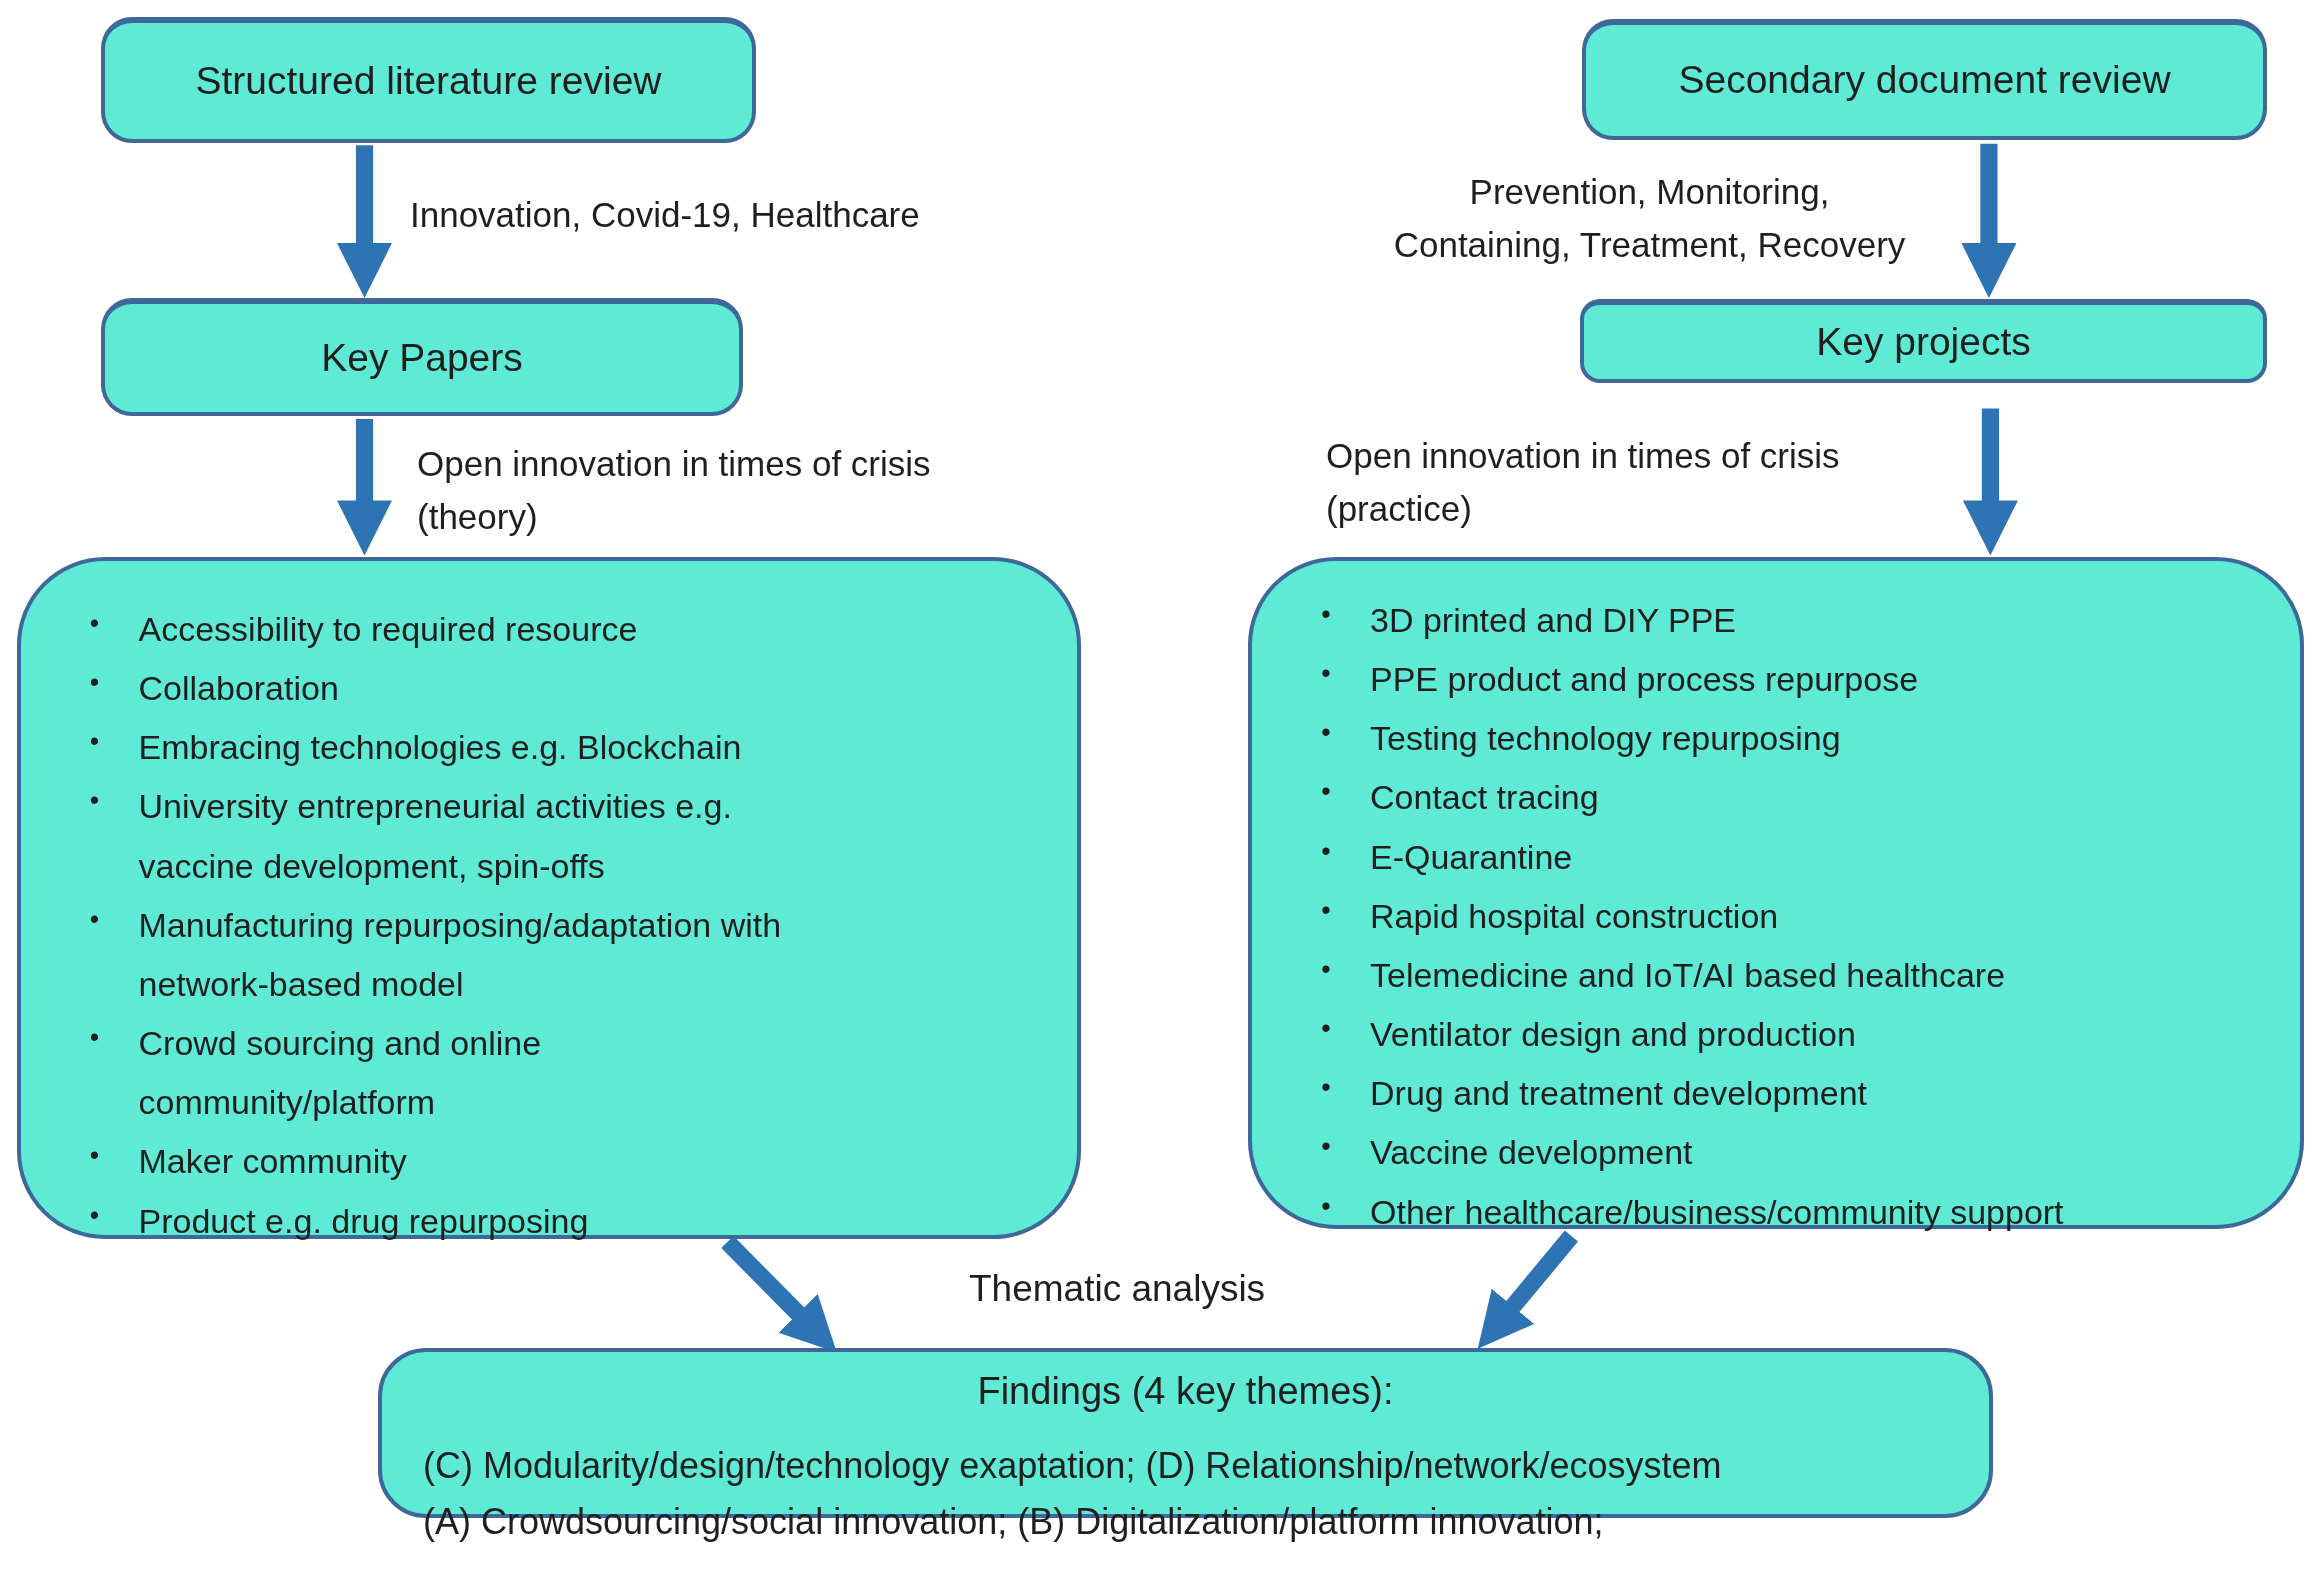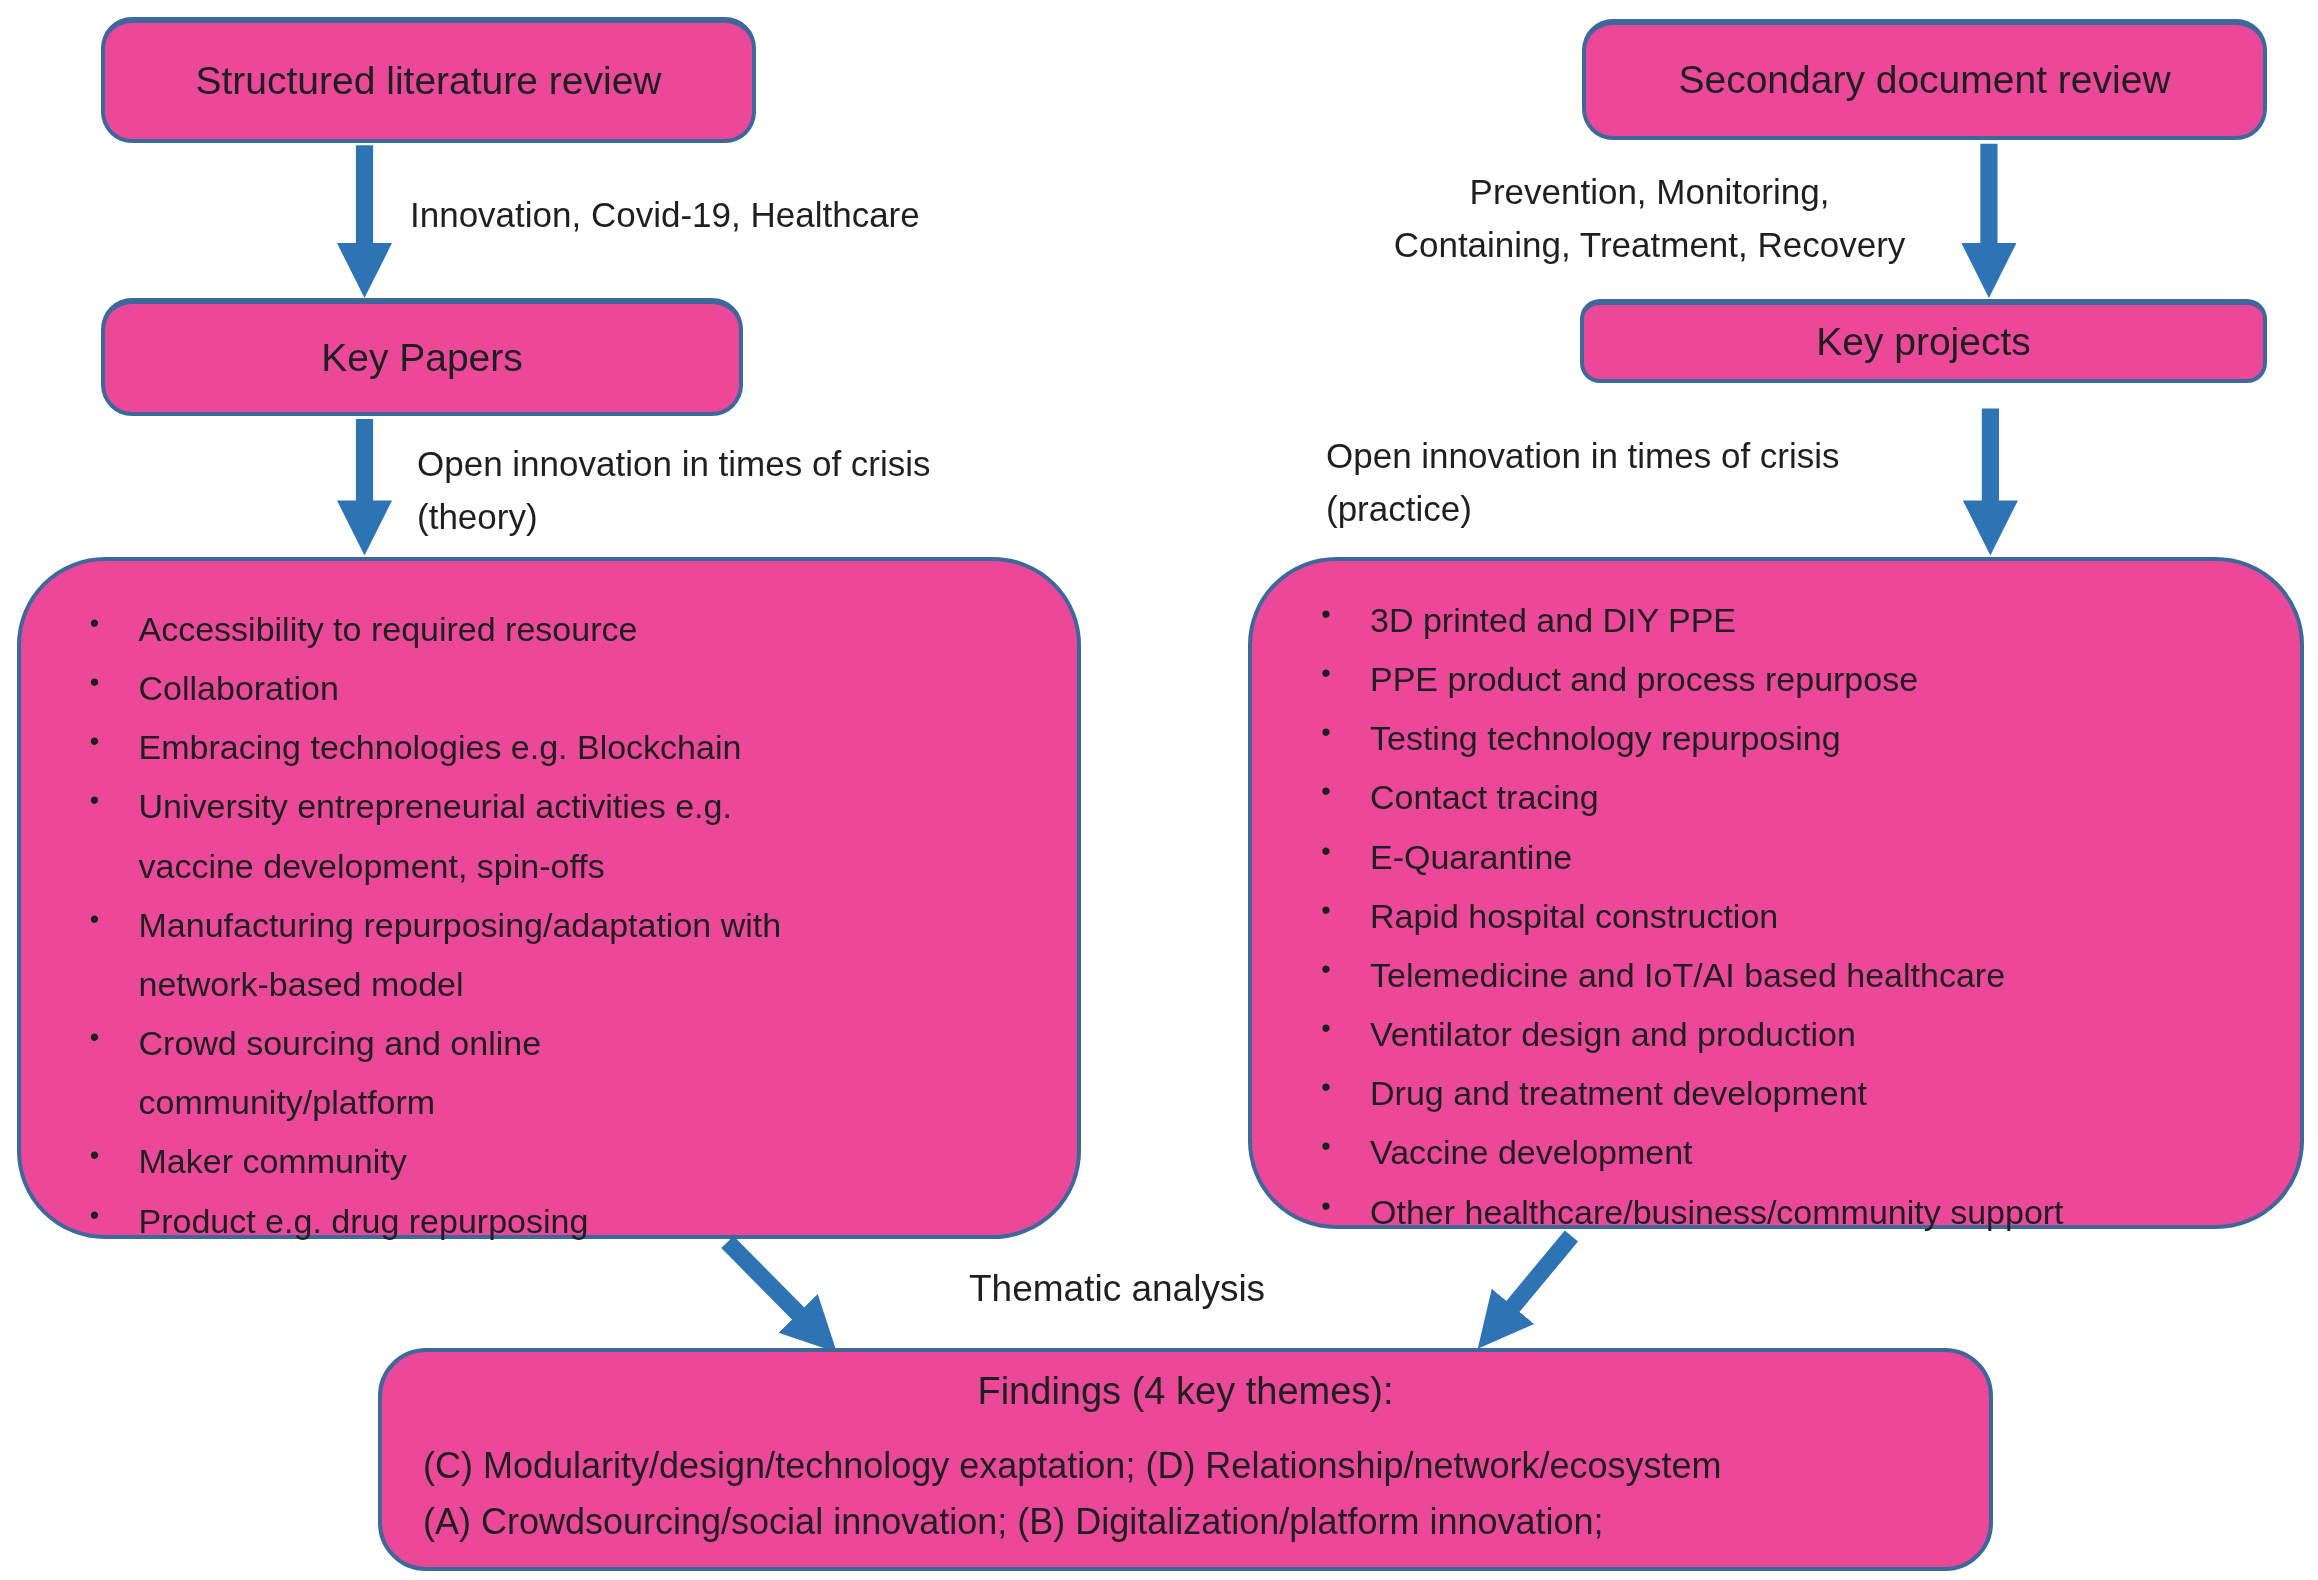--- a/index.html
+++ b/index.html
@@ -10,21 +10,21 @@
   body {
     position: relative;
     width: 2319px;
     height: 1581px;
     font-family: "Liberation Sans", sans-serif;
     color: #1f1f1f;
     overflow: hidden;
   }
   .node {
     position: absolute;
-    background: #ec4899;
+    background: #5eead4;
     border: 4.5px solid #3d6899;
     box-sizing: border-box;
     display: flex;
     align-items: center;
     justify-content: center;
     text-align: center;
   }
   .small-box {
     border-radius: 31px;
     font-size: 39px;
@@ -69,21 +69,21 @@
   #box-sdr { left: 1582px; top: 18.7px; width: 685px; height: 121px; }
   #box-kpr { left: 1580px; top: 299px; width: 687px; height: 84px; border-radius: 20px; }
 
   #lbl-ich        { left: 410px;  top: 189px; text-align: center; }
   #lbl-oi-theory  { left: 417px;  top: 438px; }
   #lbl-pmc        { left: 1339px; top: 166px; width: 621px; text-align: center; }
   #lbl-oi-practice{ left: 1326px; top: 430px; }
   #lbl-thematic   { left: 969px; top: 1261px; font-size: 37px; }
 
   #findings-box {
-    left: 378px; top: 1348px; width: 1615px; height: 223px;
+    left: 378px; top: 1348px; width: 1615px; height: 170px;
     border-radius: 48px;
     flex-direction: column;
     align-items: stretch;
     justify-content: flex-start;
     padding: 18px 41px 0 41px;
   }
   #findings-title {
     text-align: center;
     font-size: 38px;
     margin-bottom: 25.4px;

